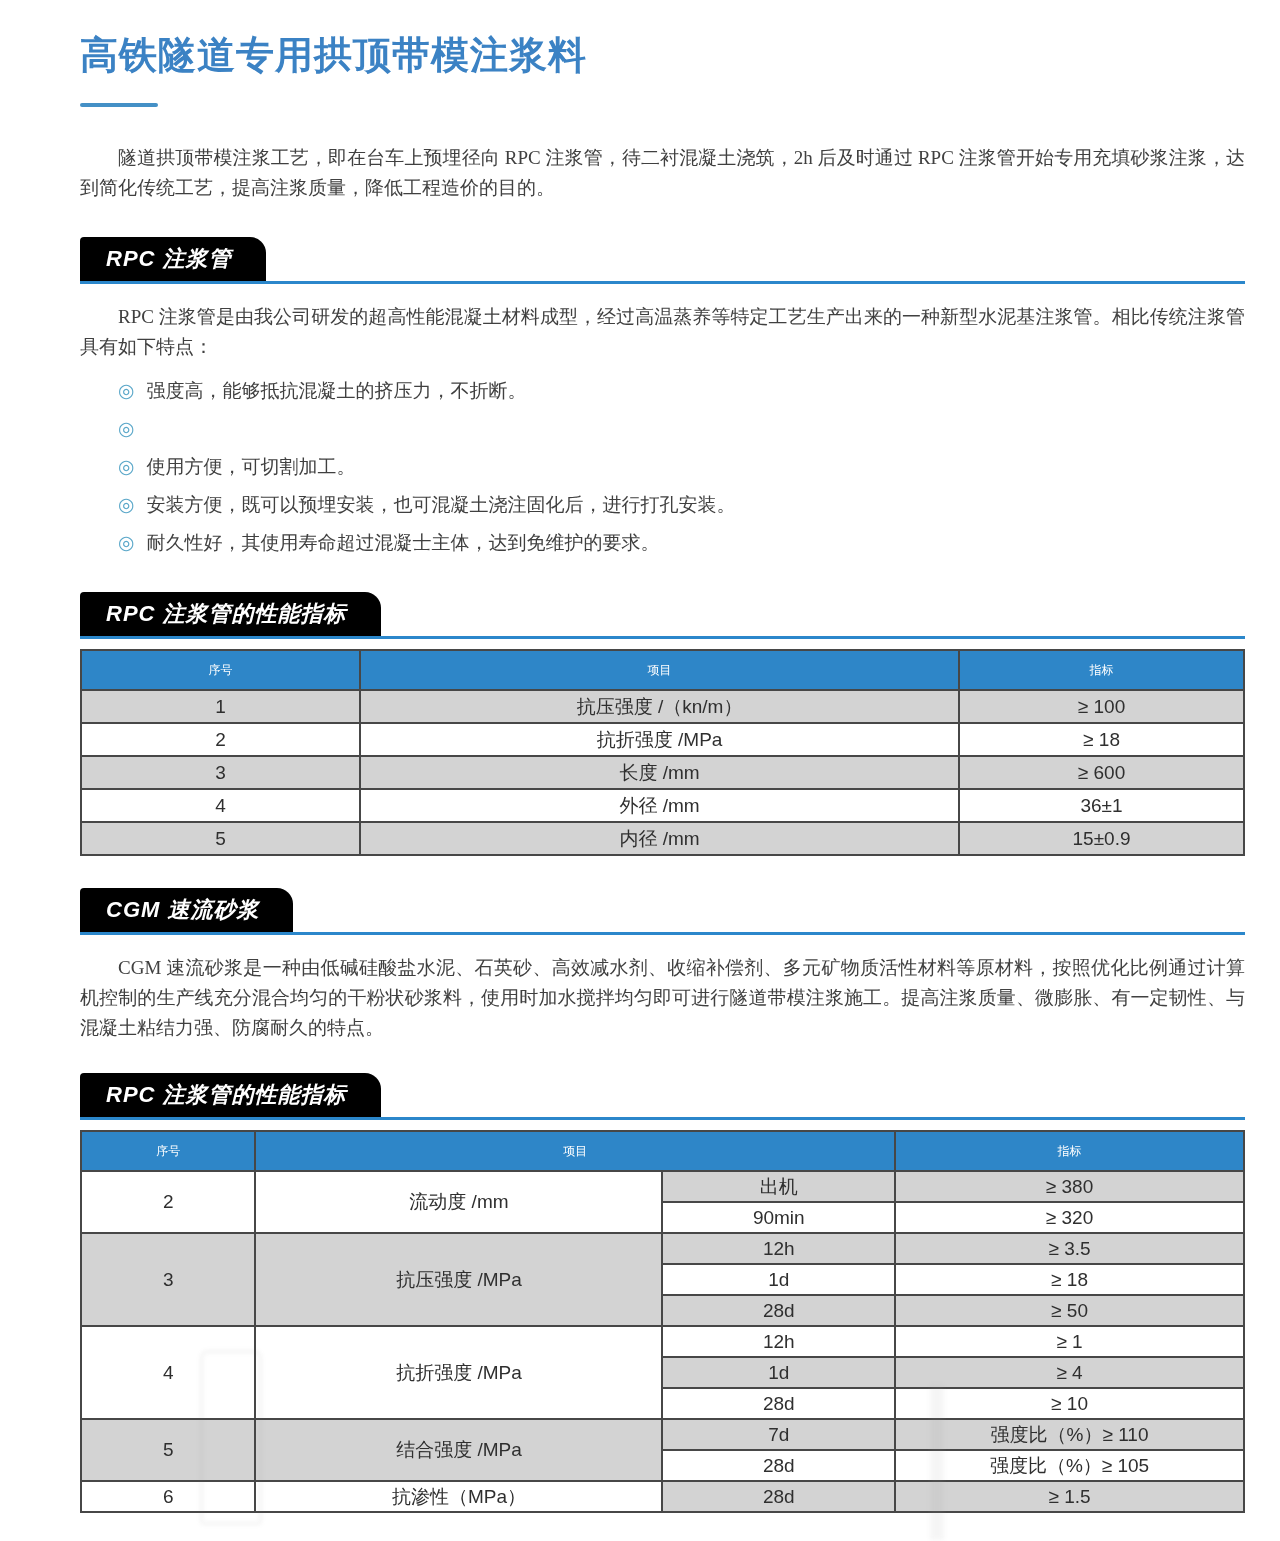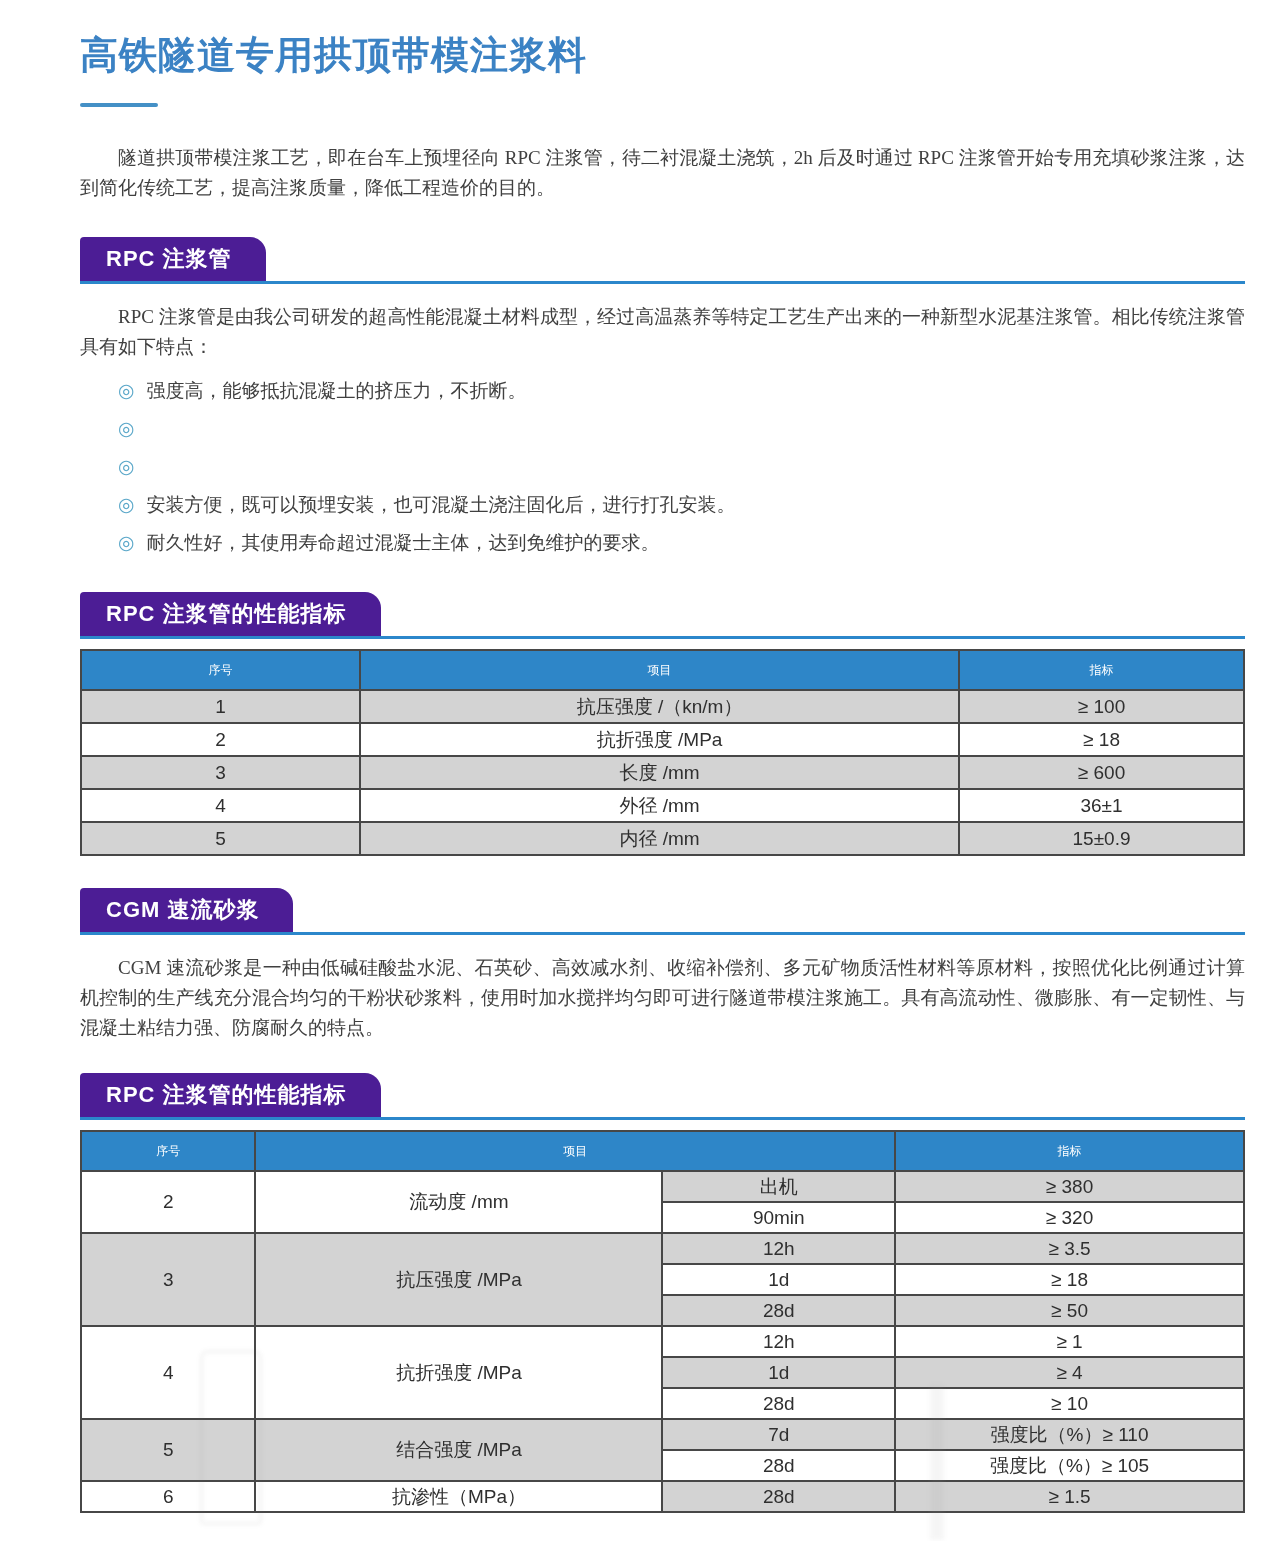--- a/index.html
+++ b/index.html
@@ -18,23 +18,23 @@
   
   .para {
     font-size:19px; line-height:30px; color:#404040;
     text-align:justify; text-indent:2em;font-family:Liberation Serif, serif;
   }
   .intro-para { margin-top:36px; }
 
   
   .banner { border-bottom:3px solid #2b87cb; line-height:0; }
   .banner .tab {
-    display:inline-block; line-height:1; background:#4c1d95; color:#ffffff;
+    display:inline-block; line-height:1; background:#000000; color:#ffffff;
     font-size:22px; font-weight:bold; letter-spacing:1px;
-    padding:11px 34px 11px 26px; border-radius:4px 16px 0 0;
+    padding:11px 34px 11px 26px; border-radius:4px 16px 0 0;font-style:italic;
   }
   .banner-1 { margin-top:34px; }
   .banner-2 { margin-top:30px; }
   .banner-3 { margin-top:32px; }
   .banner-4 { margin-top:30px; }
 
   .section-para { margin-top:18px; }
 
   
   .feature-list { list-style:none; margin:10px 0 0 38px; }
@@ -99,20 +99,21 @@
     <ul class="feature-list">
         <li>
           <span class="bullet-mark">◎</span>
           <span>强度高，能够抵抗混凝土的挤压力，不折断。</span>
         </li>
         <li>
           <span class="bullet-mark">◎</span>
         </li>
         <li>
           <span class="bullet-mark">◎</span>
+          <span>使用方便，可切割加工。</span>
         </li>
         <li>
           <span class="bullet-mark">◎</span>
           <span>安装方便，既可以预埋安装，也可混凝土浇注固化后，进行打孔安装。</span>
         </li>
         <li>
           <span class="bullet-mark">◎</span>
           <span>耐久性好，其使用寿命超过混凝士主体，达到免维护的要求。</span>
         </li>
       </ul>
@@ -160,21 +161,21 @@
             <td class="shade">内径 /mm</td>
             <td class="shade">15±0.9</td>
           </tr>
         </tbody>
     </table>
 
     <div class="banner banner-3">
       <span class="tab">CGM 速流砂浆</span>
     </div>
 
-    <p class="para section-para">CGM 速流砂浆是一种由低碱硅酸盐水泥、石英砂、高效减水剂、收缩补偿剂、多元矿物质活性材料等原材料，按照优化比例通过计算机控制的生产线充分混合均匀的干粉状砂浆料，使用时加水搅拌均匀即可进行隧道带模注浆施工。具有高流动性、微膨胀、有一定韧性、与混凝土粘结力强、防腐耐久的特点。</p>
+    <p class="para section-para">CGM 速流砂浆是一种由低碱硅酸盐水泥、石英砂、高效减水剂、收缩补偿剂、多元矿物质活性材料等原材料，按照优化比例通过计算机控制的生产线充分混合均匀的干粉状砂浆料，使用时加水搅拌均匀即可进行隧道带模注浆施工。提高注浆质量、微膨胀、有一定韧性、与混凝土粘结力强、防腐耐久的特点。</p>
 
     <div class="banner banner-4">
       <span class="tab">RPC 注浆管的性能指标</span>
     </div>
 
     <table class="spec t2">
       <colgroup>
           <col style="width:15%">
           <col style="width:35%">
           <col style="width:20%">

